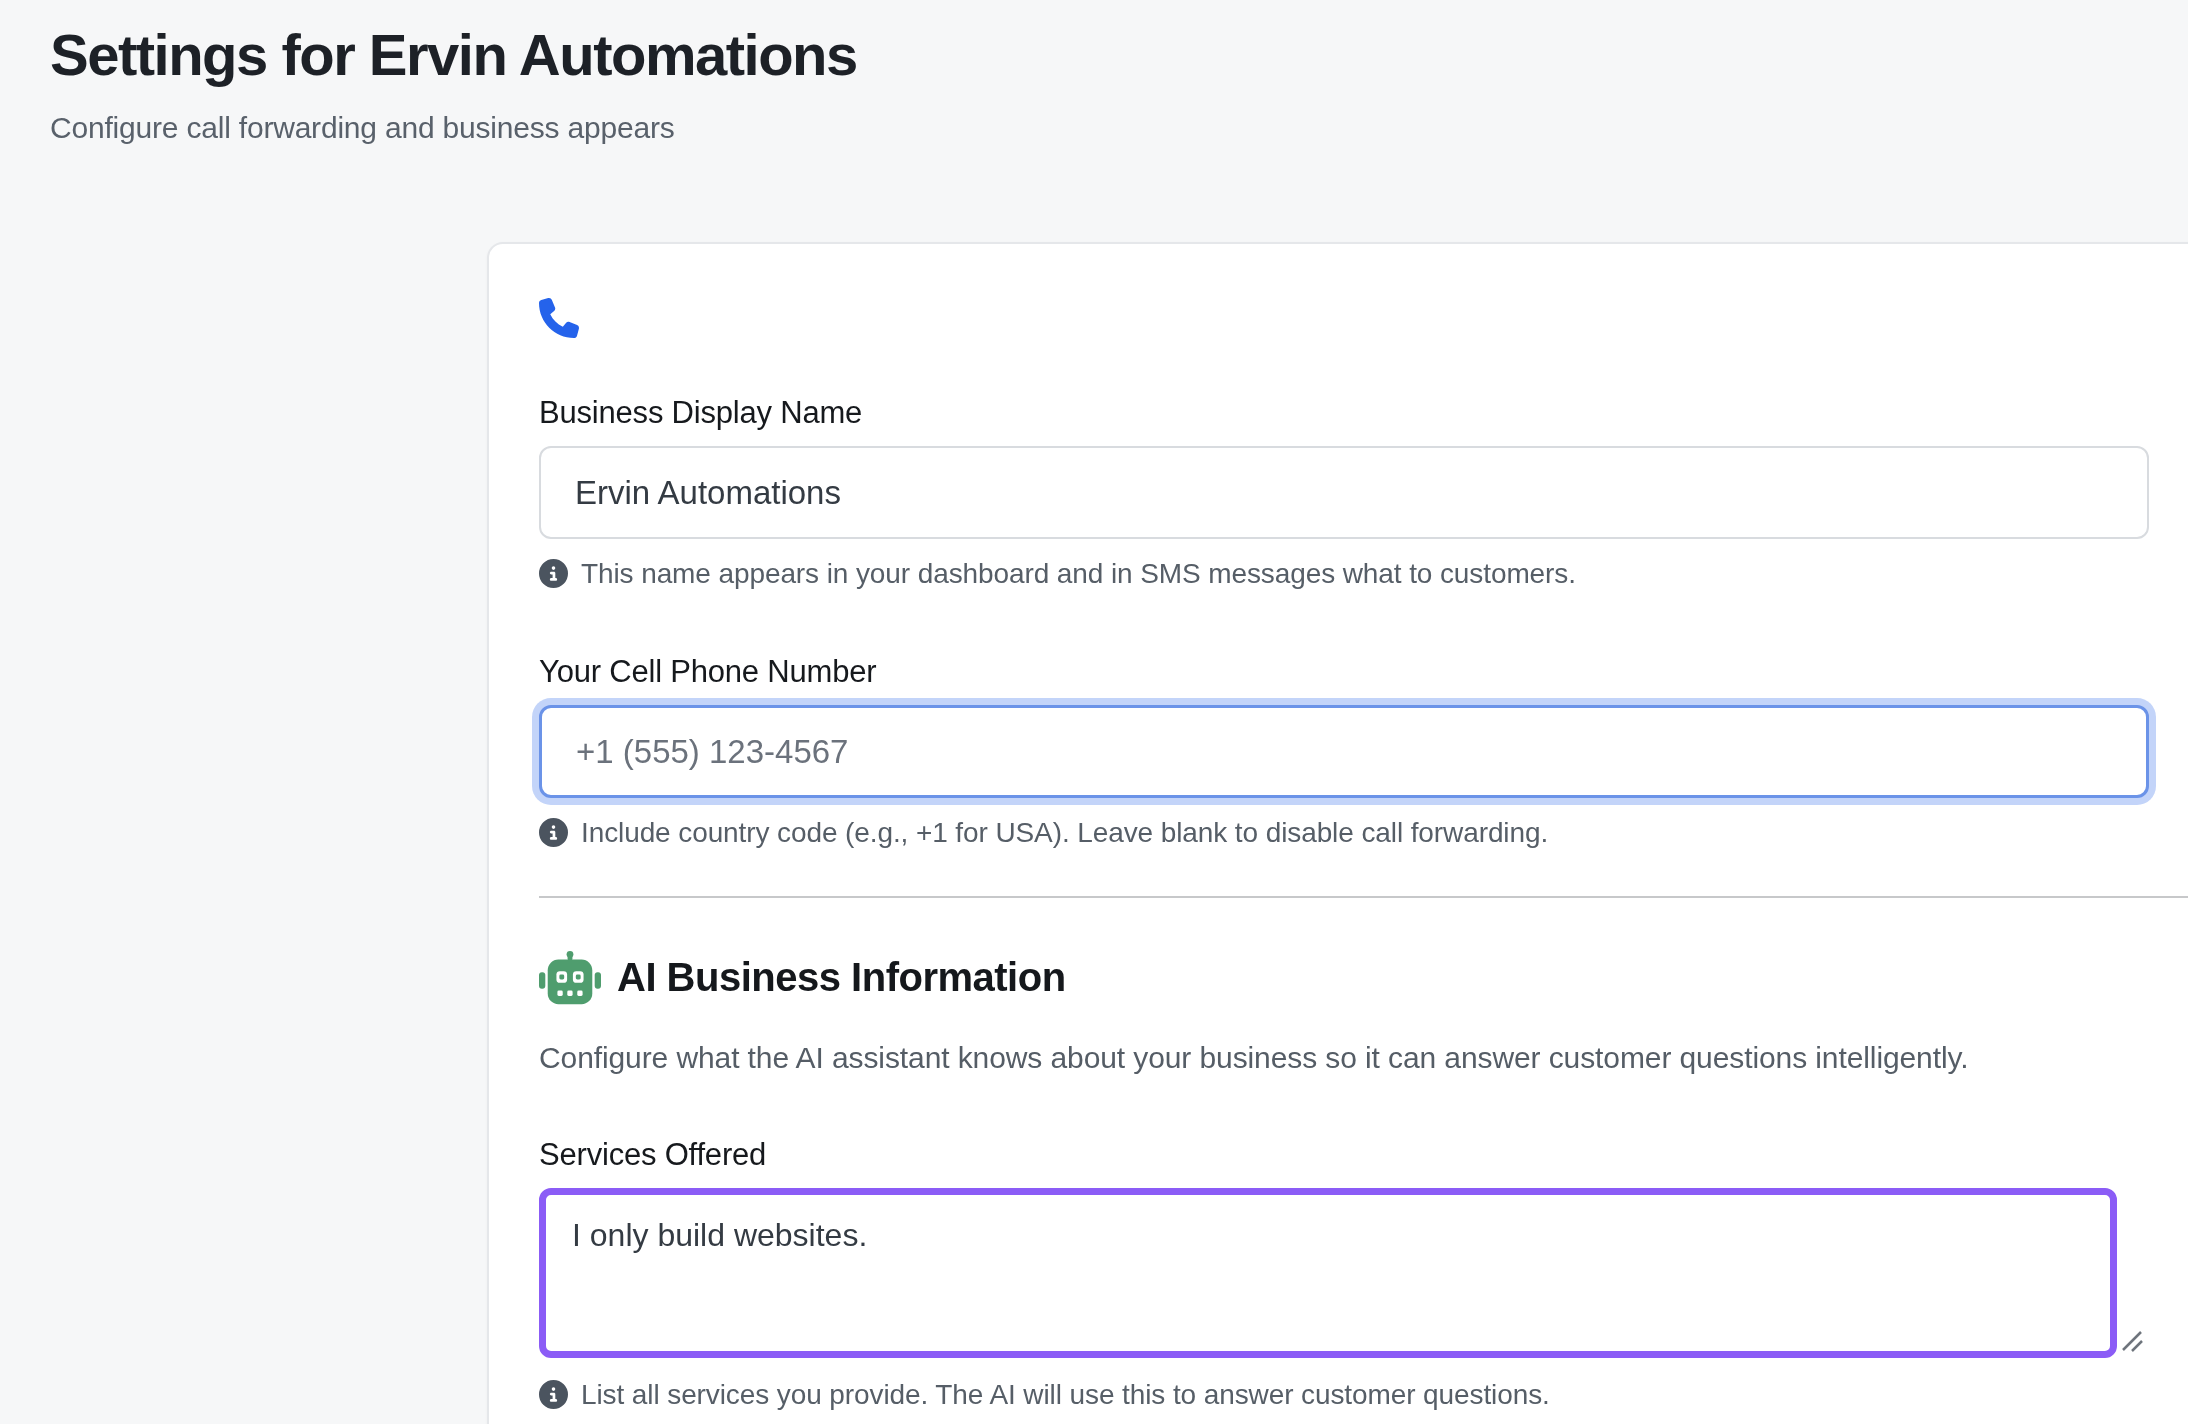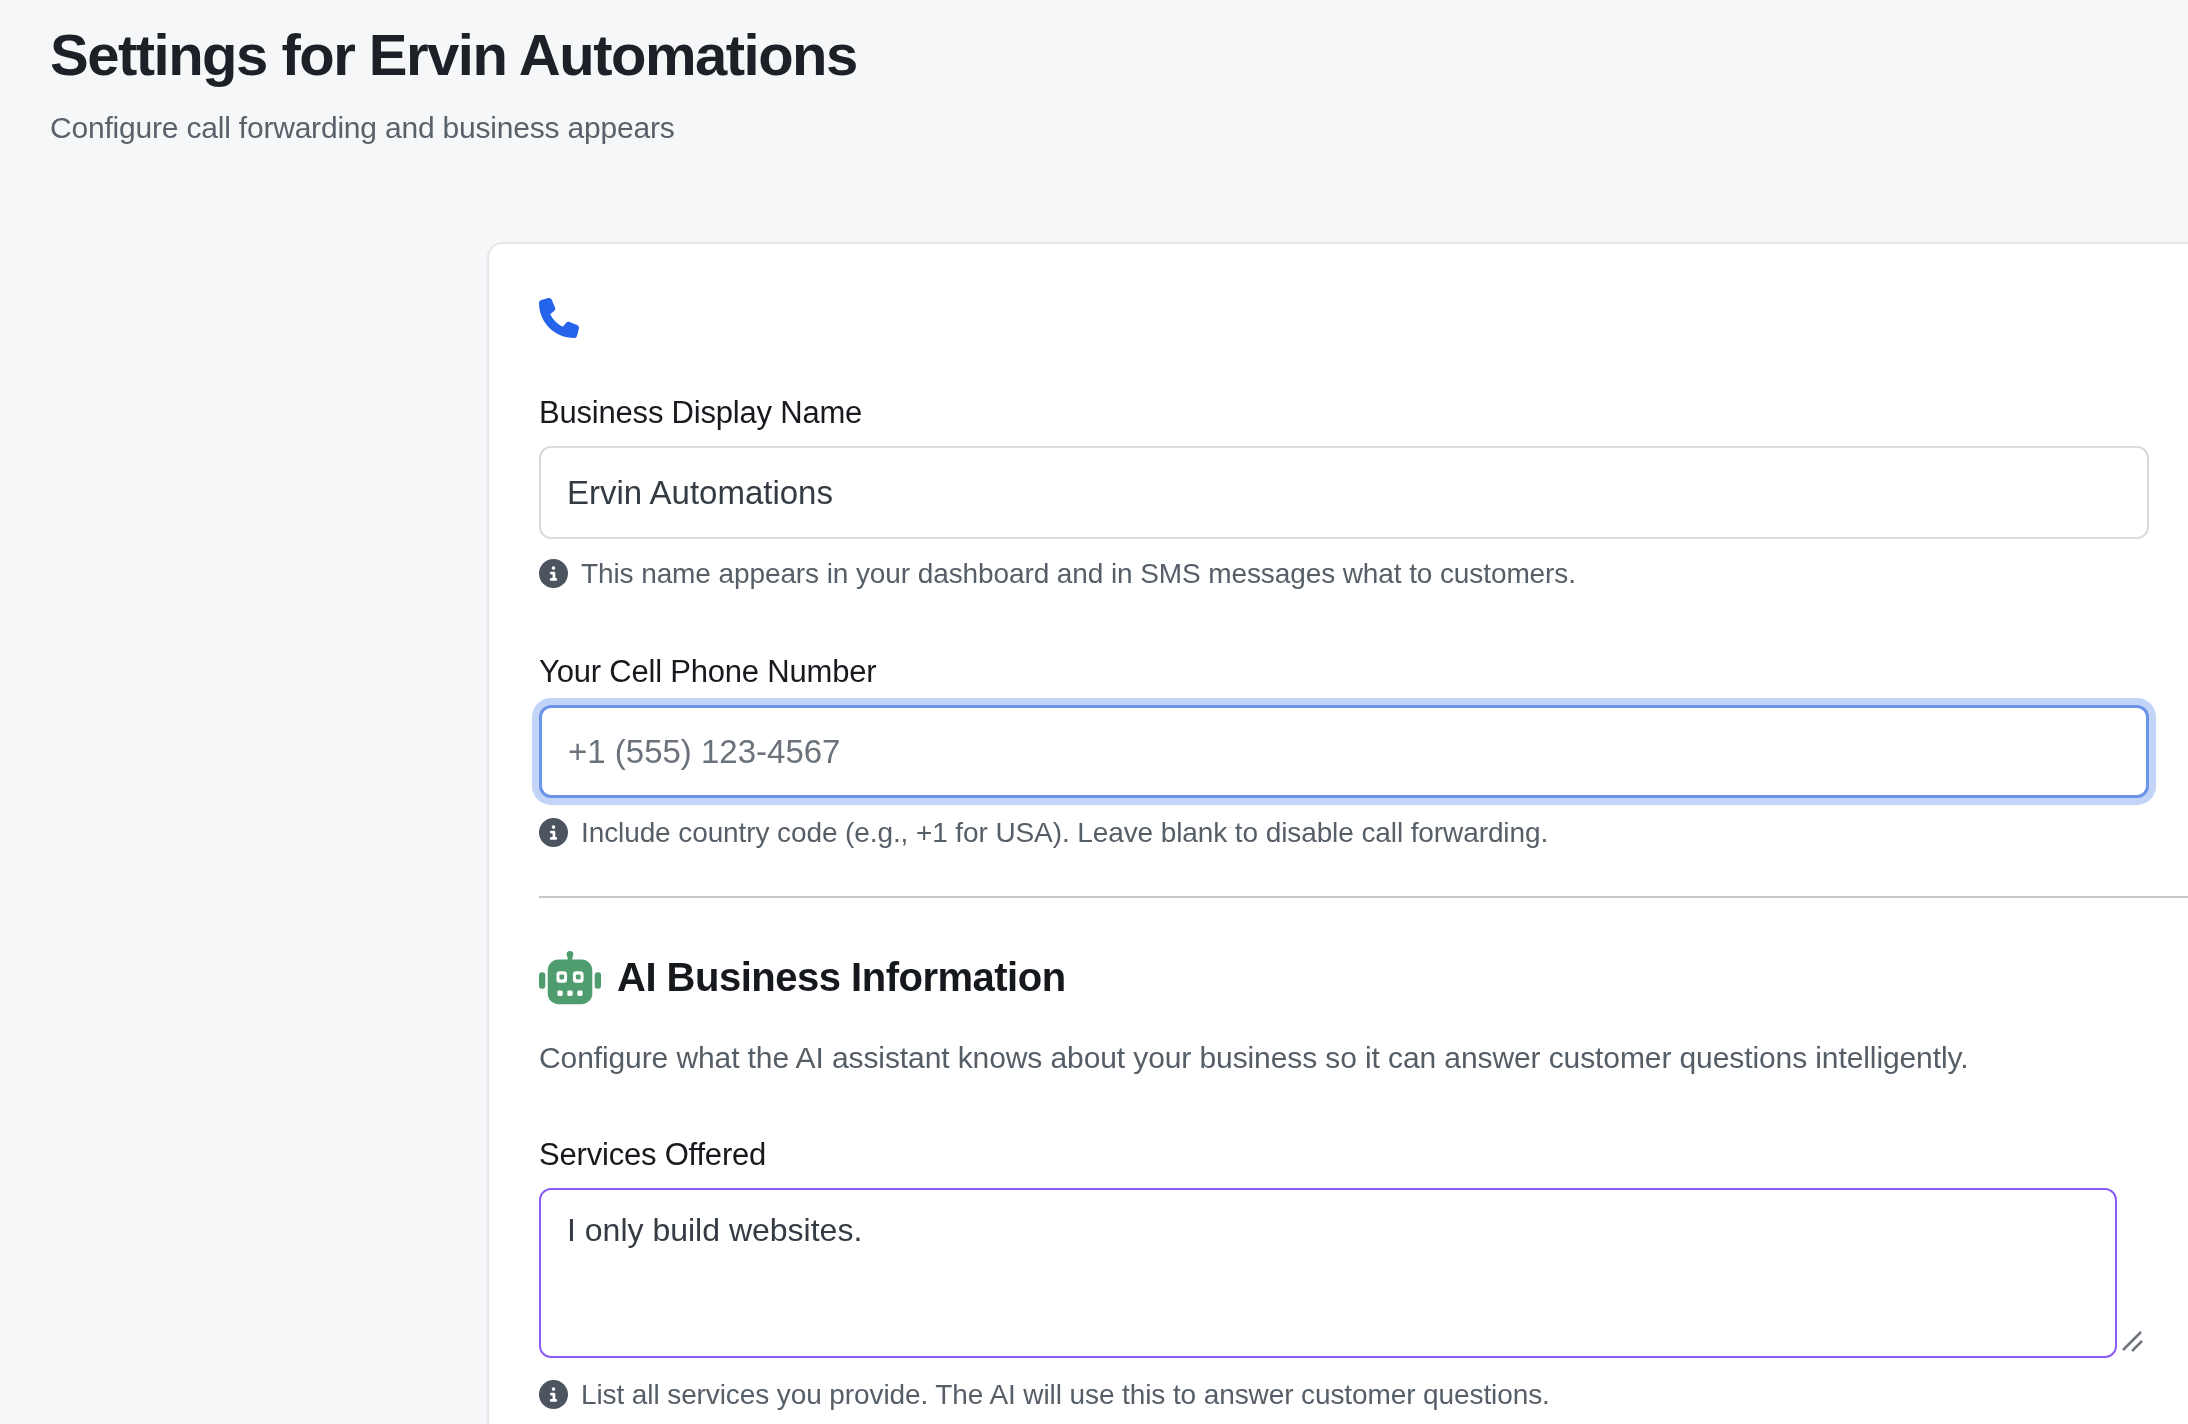--- a/index.html
+++ b/index.html
@@ -63,21 +63,21 @@
   .text-input {
     display: block;
     width: 1610px;
     height: 93px;
     border: 2px solid #d8dbdf;
     border-radius: 12px;
     background: #ffffff;
     font-family: "Liberation Sans", sans-serif;
     font-size: 33px;
     color: #343b43;
-    padding: 0 26px;
+    padding: 0 34px;
     outline: none;
     margin-bottom: 18px;
   }
   .text-input::placeholder { color: #6b727c; opacity: 1; }
   .text-input.focused {
     border: 3px solid #6b93e8;
     box-shadow: 0 0 0 7px #c3d4f9;
   }
   .help-row {
     display: flex;
@@ -105,21 +105,21 @@
   }
   .textarea-wrap {
     position: relative;
     width: 1610px;
     margin-bottom: 20px;
   }
   .services-textarea {
     display: block;
     width: 1578px;
     height: 170px;
-    border: 2px solid #8b5cf6;
+    border: 7px solid #8b5cf6;
     border-radius: 12px;
     background: #ffffff;
     font-family: "Liberation Sans", sans-serif;
     font-size: 32px;
     color: #343b43;
     line-height: 40px;
     padding: 20px 26px;
     outline: none;
     resize: none;
   }

